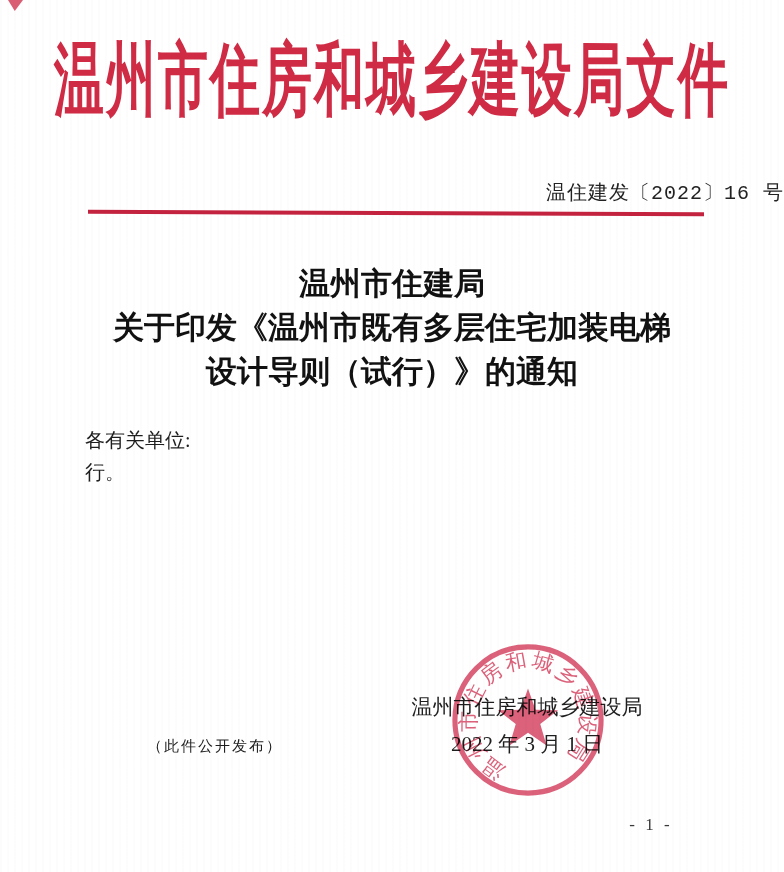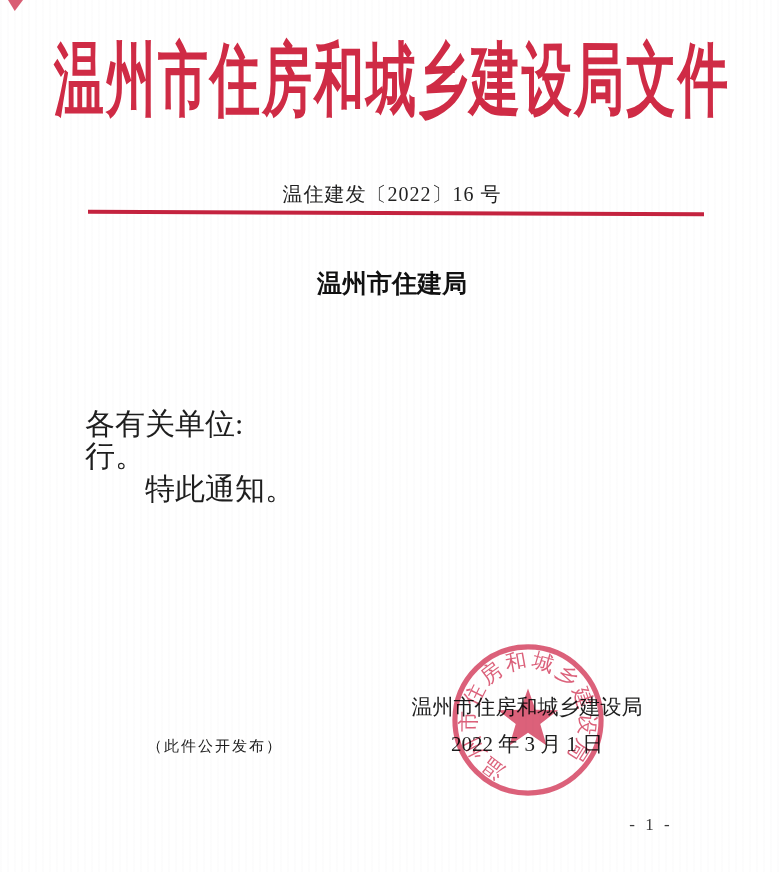--- a/index.html
+++ b/index.html
@@ -25,42 +25,43 @@
     font-size:50px;line-height:1;
     font-weight:bold;
     color:#cf2b45;
     letter-spacing:2px;
     transform:scaleY(1.6);
     transform-origin:top center;
     white-space:nowrap;
   }
   .doc-number{
     position:absolute;top:182px;left:0;right:0;
-    text-align:center;
+    text-align:right;
     font-size:20px;line-height:24px;
     color:#222;
     letter-spacing:1px;
     white-space:nowrap;
+    font-family:Liberation Mono, monospace;
   }
   .red-line{
     position:absolute;top:211px;left:88px;width:616px;height:4px;
     background:#c4233f;
     transform:rotate(0.25deg);
   }
   .doc-title{
     position:absolute;top:262px;left:0;right:0;
     text-align:center;
     font-weight:bold;
-    font-size:25px;line-height:44px;
+    font-size:31px;line-height:44px;
     color:#111;
   }
   .doc-title div{white-space:nowrap;}
   .body-block{
-    position:absolute;top:408px;left:85px;width:640px;
-    font-size:30px;line-height:32.3px;
+    position:absolute;top:424px;left:85px;width:640px;
+    font-size:20px;line-height:32.3px;
     color:#1e1e1e;
   }
   .body-block div{white-space:nowrap;}
   .signature-block{
     position:absolute;top:694px;right:141px;width:232px;
     text-align:center;
     font-size:21px;line-height:26px;
     color:#1e1e1e;
   }
   .signature-block .sig-org{white-space:nowrap;}
@@ -94,26 +95,27 @@
   <div class="corner-mark"></div>
 
   <div class="org-title">温州市住房和城乡建设局文件</div>
 
   <div class="doc-number">温住建发〔2022〕16 号</div>
 
   <div class="red-line"></div>
 
   <div class="doc-title">
     <div>温州市住建局</div>
+    <div>关于印发《温州市既有多层住宅加装电梯</div>
+    <div>设计导则（试行）》的通知</div>
   </div>
 
   <div class="body-block">
     <div>各有关单位:</div>
     <div>行。</div>
-    <div>　　特此通知。</div>
   </div>
 
   <div class="signature-block">
     <div class="sig-org">温州市住房和城乡建设局</div>
     <div class="sig-date">2022 年 3 月 1 日</div>
   </div>
 
   <svg class="seal" viewBox="0 0 160 160" aria-hidden="true">
     <circle cx="80" cy="80" r="74" fill="none" stroke="#d9536f" stroke-width="5.2"></circle>
     <polygon points="80,48 87.6,69.5 110.4,70.1 92.4,84 98.8,105.9 80,93 61.2,105.9 67.6,84 49.6,70.1 72.4,69.5" fill="#d9536f"></polygon>

